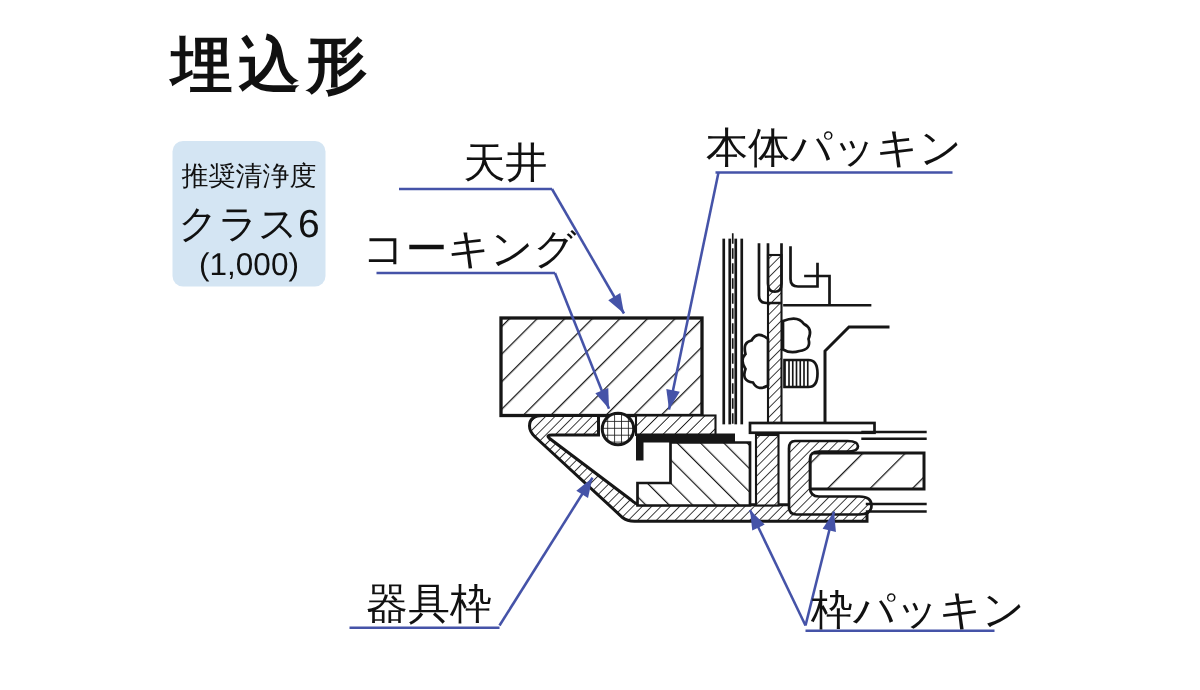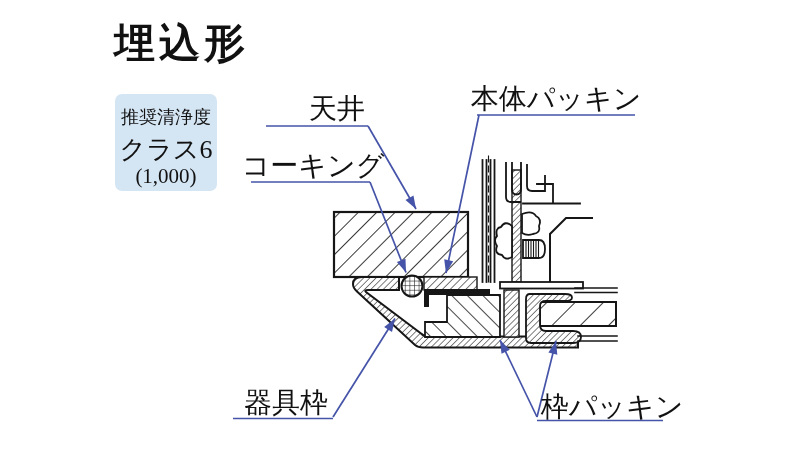--- a/index.html
+++ b/index.html
@@ -1,18 +1,18 @@
 <!DOCTYPE html>
 <html><head>
 <meta charset="utf-8">
 <style>
   html,body{margin:0;padding:0;background:#fff;}
   .page{
     position:relative;width:755px;height:460px;background:#ffffff;
-    font-family:Liberation Serif, serif;
+    font-family:Liberation Sans, sans-serif;
     overflow:hidden;
   }
   svg text{fill:#111;}
   .title-text{font-size:41px;font-weight:600;letter-spacing:4px;}
   .label-text{font-size:28px;font-weight:500;}
   .box-line1{font-size:18px;font-weight:500;}
   .box-line2{font-size:26px;font-weight:500;}
   .box-line3{font-size:21px;font-weight:400;}
 </style>
 </head>

